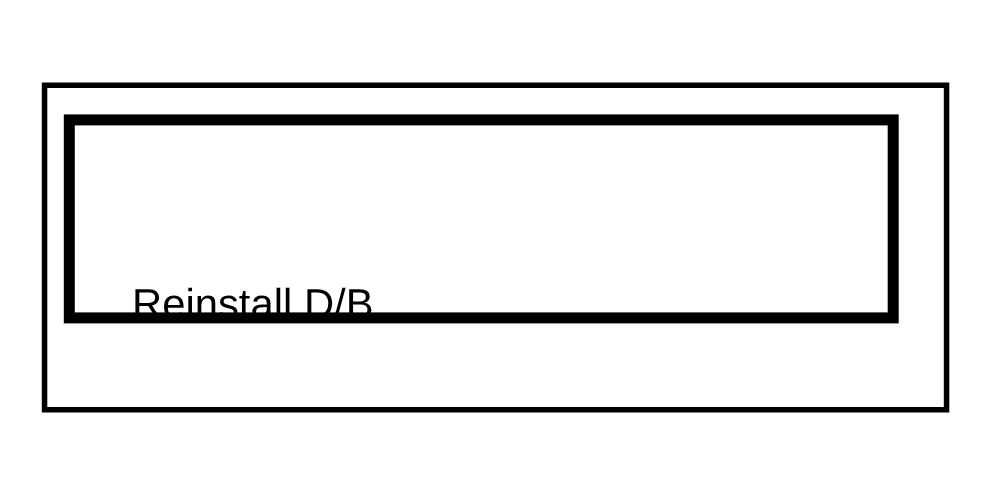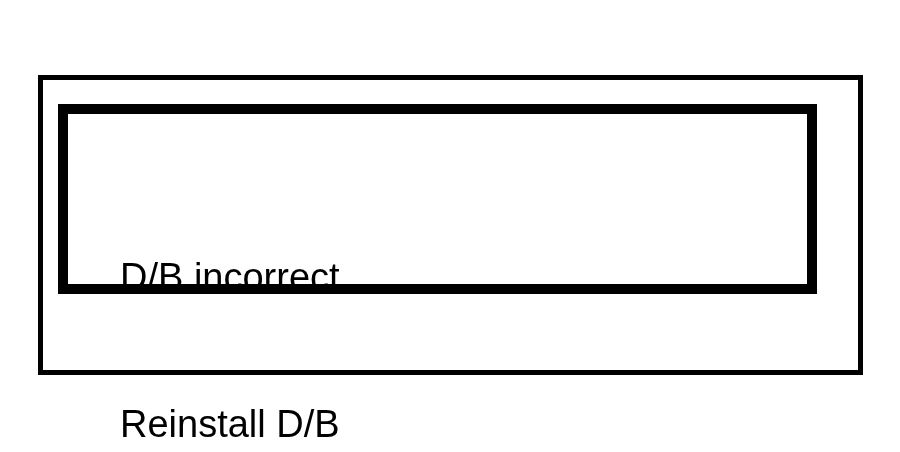--- a/index.html
+++ b/index.html
@@ -54,16 +54,15 @@
 </style>
 </head>
 <body style="--ink: #000000; --paper: #ffffff;">
 
 <div class="canvas">
   <div class="housing">
   </div>
   <div class="screen">
   </div>
   <div class="screen-text">
-    <div>D/B incorrect</div>
     <div>Reinstall D/B</div>
   </div>
 </div>
 
 </body></html>

